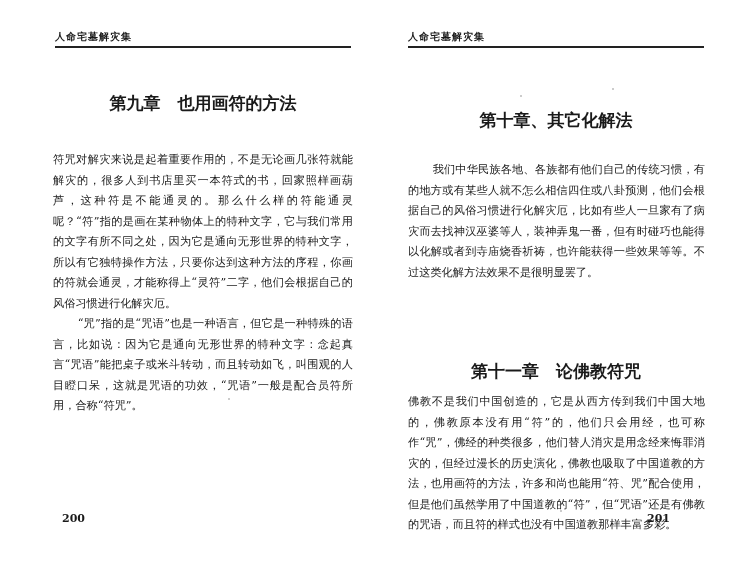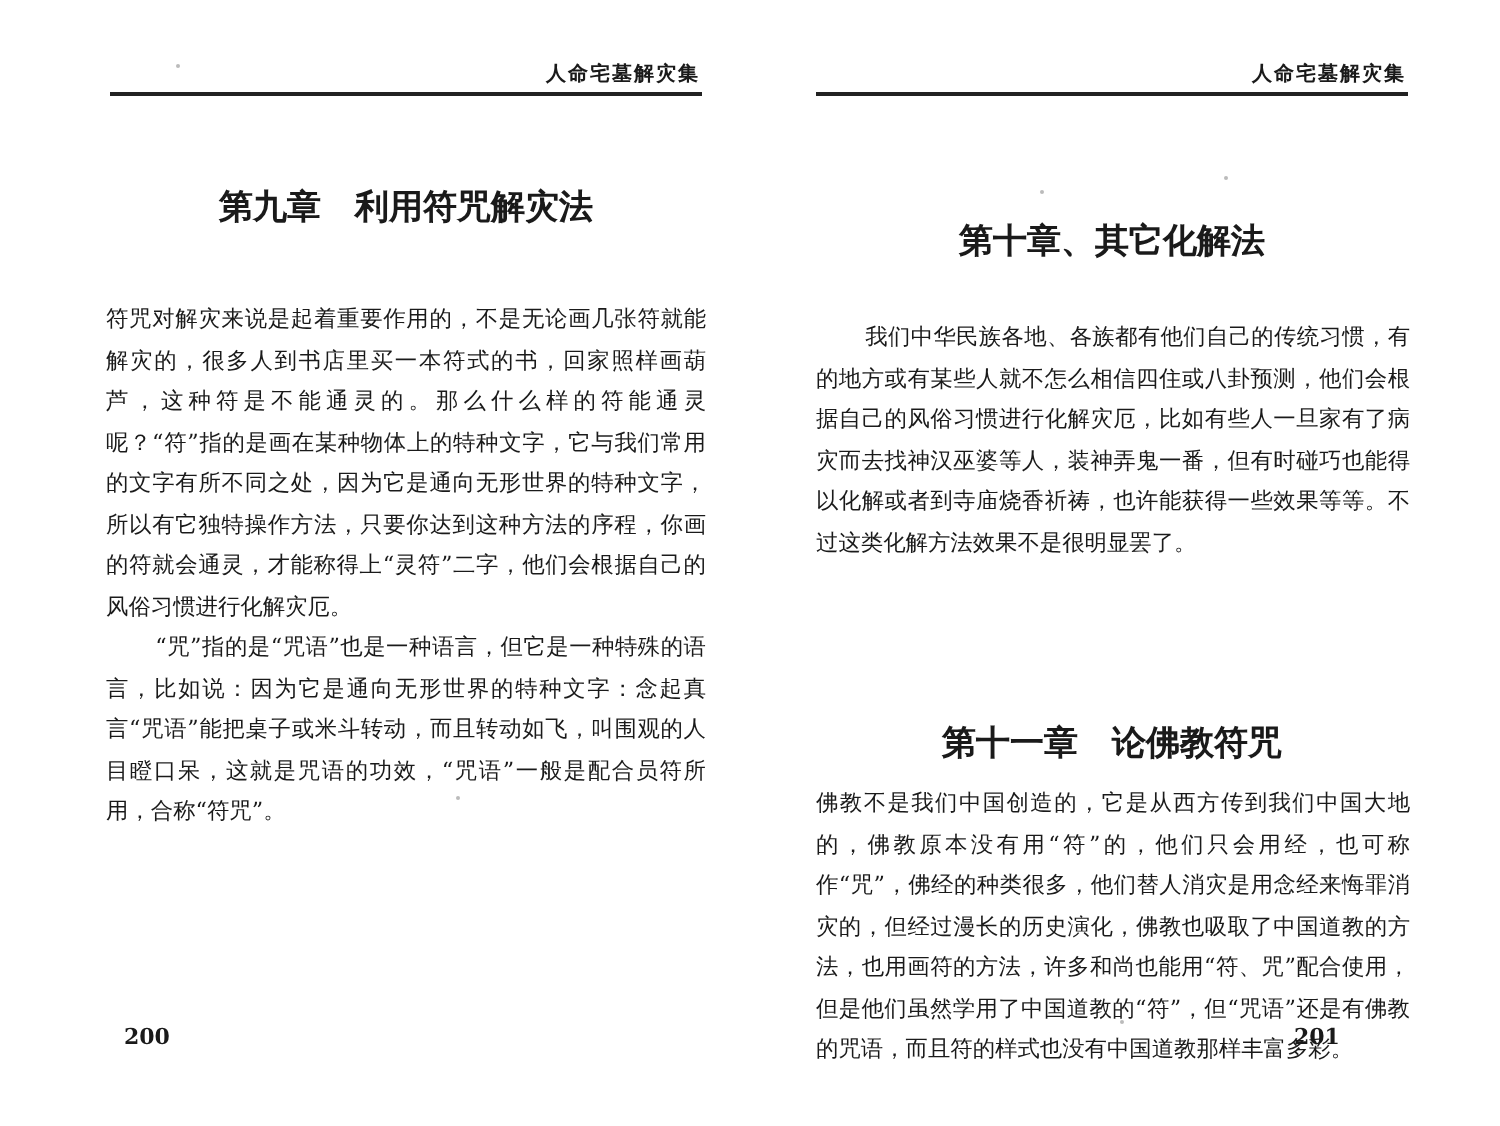--- a/index.html
+++ b/index.html
@@ -4,21 +4,21 @@
   <style>
     html, body { margin: 0; padding: 0; }
     body {
       width: 750px; height: 563px; background: #ffffff; position: relative; overflow: hidden;
       font-family: "DejaVu Serif", "Liberation Serif", serif; color: #1a1a1a;
     }
     .page { position: absolute; top: 0; height: 563px; }
     .left-page { left: 0; width: 375px; }
     .right-page { left: 375px; width: 375px; }
     .running-header {
-      position: absolute; top: 30px; font-size: 10px; font-weight: bold; text-align: right; letter-spacing: 1px;
+      position: absolute; top: 30px; font-size: 10px; font-weight: bold; text-align: left; letter-spacing: 1px;
     }
     .left-page .running-header { left: 55px; width: 295px; }
     .right-page .running-header { left: 33px; width: 295px; }
     .rule { position: absolute; top: 46px; height: 1.5px; background: #222; }
     .left-page .rule { left: 55px; width: 296px; }
     .right-page .rule { left: 33px; width: 296px; }
     .chapter-title {
       position: absolute; font-size: 17px; font-weight: bold; white-space: pre; text-align: center;
     }
     .left-page .ch9 { top: 92px; left: 55px; width: 296px; }
@@ -36,21 +36,21 @@
     .left-page .page-number { top: 512px; left: 62px; text-align: center; }
     .right-page .page-number { top: 512px; left: 272px; text-align: center; }
     .scan-dot { position: absolute; width: 2px; height: 2px; background: #bbb; border-radius: 50%; }
   </style>
 </head>
 <body>
 
 <div class="page left-page">
   <div class="running-header">人命宅墓解灾集</div>
   <div class="rule"></div>
-  <div class="chapter-title ch9">第九章　利用符咒解灾法</div>
+  <div class="chapter-title ch9">第九章　也用画符的方法</div>
   <div class="body-text text1">
     <p>符咒对解灾来说是起着重要作用的，不是无论画几张符就能解灾的，很多人到书店里买一本符式的书，回家照样画葫芦，这种符是不能通灵的。那么什么样的符能通灵呢？“符”指的是画在某种物体上的特种文字，它与我们常用的文字有所不同之处，因为它是通向无形世界的特种文字，所以有它独特操作方法，只要你达到这种方法的序程，你画的符就会通灵，才能称得上“灵符”二字，他们会根据自己的风俗习惯进行化解灾厄。</p>
     <p class="indent">“咒”指的是“咒语”也是一种语言，但它是一种特殊的语言，比如说：因为它是通向无形世界的特种文字：念起真言“咒语”能把桌子或米斗转动，而且转动如飞，叫围观的人目瞪口呆，这就是咒语的功效，“咒语”一般是配合员符所用，合称“符咒”。</p>
   </div>
   <div class="page-number">200</div>
 </div>
 
 <div class="page right-page">
   <div class="running-header">人命宅墓解灾集</div>
   <div class="rule"></div>

